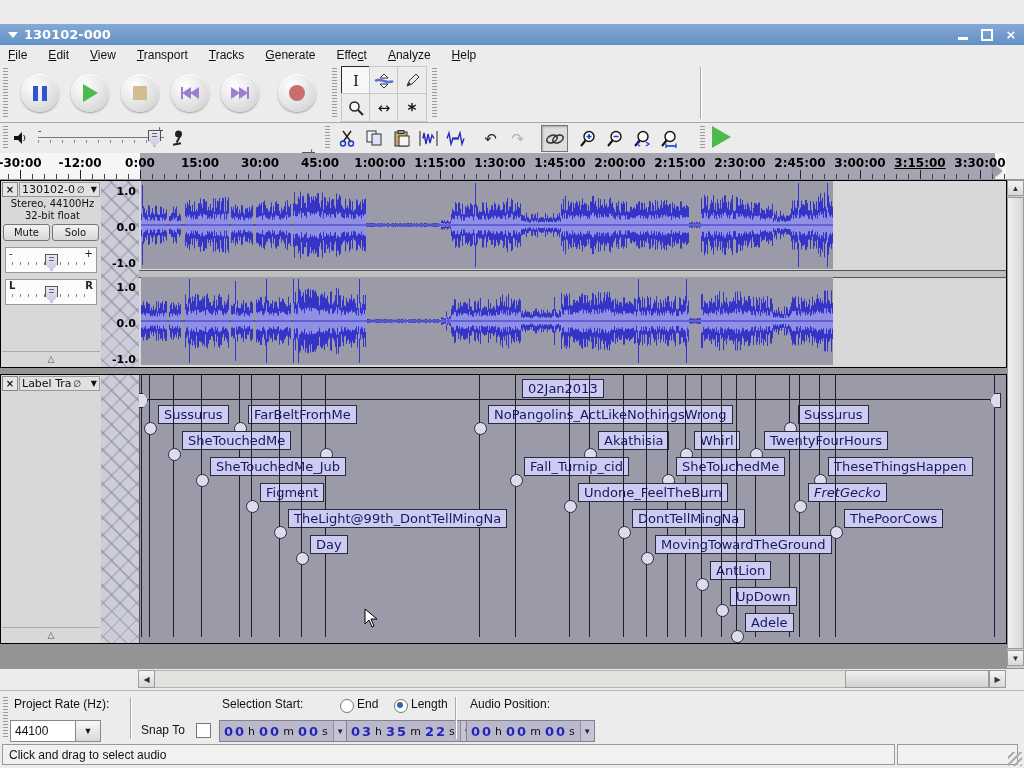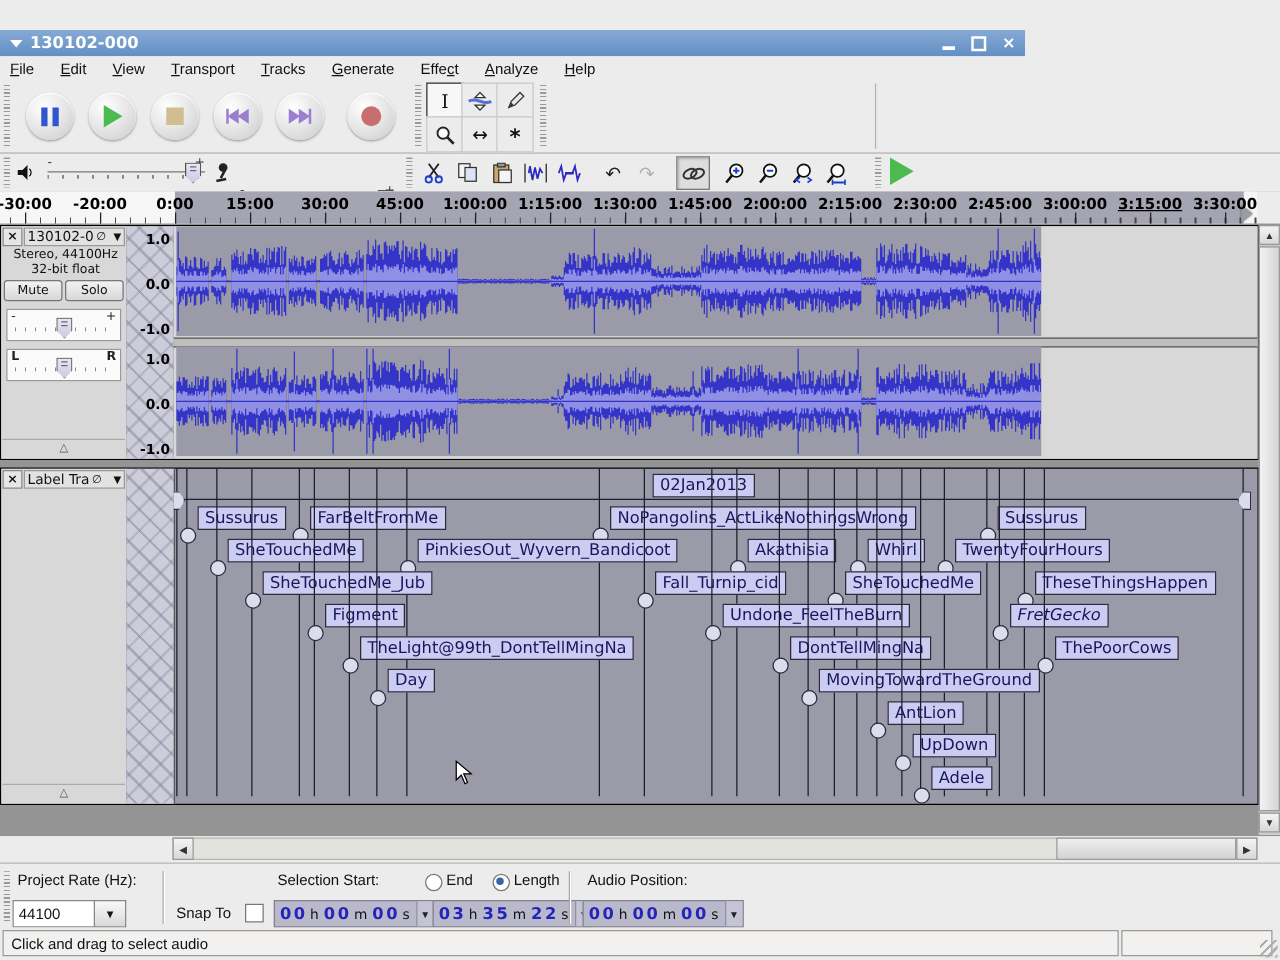--- a/index.html
+++ b/index.html
@@ -6,21 +6,21 @@
   #screen{position:relative;width:1024px;height:768px;overflow:hidden;
     background:#ececec;font-family:"Liberation Sans",sans-serif;
     -webkit-font-smoothing:antialiased;}
   .abs{position:absolute;}
   
   .desktop-panel{left:0;top:0;width:1024px;height:24px;background:linear-gradient(#e8e6e3,#d3d0cb);border-bottom:1px solid #9a9792;display:flex;align-items:center;}
   .dicon{width:20px;height:20px;margin:0 2px;border-radius:4px;display:flex;align-items:center;justify-content:center;font-size:9px;font-weight:bold;color:#fff;}
   .sep-dots{width:5px;height:18px;margin:0 2px;background:repeating-linear-gradient(to bottom,#aaa 0 2px,transparent 2px 4px);}
   .clock{position:absolute;right:30px;top:0;height:24px;display:flex;align-items:center;font-size:12px;color:#111;}
   
-  .titlebar{left:0;top:24px;width:820px;height:21px;background:linear-gradient(#86a9d6,#6290c4);display:flex;align-items:center;color:#fff;}
+  .titlebar{left:0;top:24px;width:1024px;height:21px;background:linear-gradient(#86a9d6,#6290c4);display:flex;align-items:center;color:#fff;}
   .titlebar .wtitle{font:bold 13px "DejaVu Sans",sans-serif;margin-left:6px;}
   .shade-tri{margin-left:8px;width:0;height:0;border-left:5px solid transparent;border-right:5px solid transparent;border-top:6px solid #fff;}
   .winbtns{position:absolute;right:6px;top:0;height:21px;display:flex;align-items:center;gap:10px;}
   .winbtn{width:14px;height:14px;display:flex;align-items:center;justify-content:center;color:#fff;font:bold 13px "DejaVu Sans",sans-serif;}
   .minbar{width:10px;height:3px;background:#fff;margin-top:8px;}
   .maxbox{width:8px;height:8px;border:2px solid #fff;}
   
   .menubar{left:0;top:45px;width:1024px;height:19px;background:#ececec;display:flex;align-items:center;padding-left:8px;gap:21px;font-size:12px;color:#111;}
   .menu-item u{text-decoration:underline;}
   
@@ -399,21 +399,21 @@
         </div>
     </div>
   </div>
 
   <div class="abs ruler" id="ruler">
     <div class="ruler-sel" id="rulerSel" style="left: 140px; width: 855px;"></div>
     <div class="ruler-minor"></div>
     <div class="ruler-end-tri" id="rulerEndTri" style="left: 993px;"></div>
   <span class="ruler-label" style="left: 20px;">-30:00</span>
       <div style="position: absolute; left: 20px; bottom: 0px; width: 1px; height: 9px; background: rgb(34, 34, 34);"></div>
-      <span class="ruler-label" style="left: 80px;">-20:00</span>
+      <span class="ruler-label" style="left: 80px;">-12:00</span>
       <div style="position: absolute; left: 80px; bottom: 0px; width: 1px; height: 9px; background: rgb(34, 34, 34);"></div>
       <span class="ruler-label" style="left: 140px;">0:00</span>
       <div style="position: absolute; left: 140px; bottom: 0px; width: 1px; height: 9px; background: rgb(34, 34, 34);"></div>
       <span class="ruler-label" style="left: 200px;">15:00</span>
       <div style="position: absolute; left: 200px; bottom: 0px; width: 1px; height: 9px; background: rgb(34, 34, 34);"></div>
       <span class="ruler-label" style="left: 260px;">30:00</span>
       <div style="position: absolute; left: 260px; bottom: 0px; width: 1px; height: 9px; background: rgb(34, 34, 34);"></div>
       <span class="ruler-label" style="left: 320px;">45:00</span>
       <div style="position: absolute; left: 320px; bottom: 0px; width: 1px; height: 9px; background: rgb(34, 34, 34);"></div>
       <span class="ruler-label" style="left: 380px;">1:00:00</span>
@@ -537,21 +537,20 @@
           <div class="lstem" style="left: 340px;"></div>
           <div class="lbox" style="left: 349px; top: 30px;">NoPangolins_ActLikeNothingsWrong</div>
           <div class="lhandle" style="left: 335px; top: 47px;"></div>
           <div class="lstem" style="left: 650px;"></div>
           <div class="lbox" style="left: 659px; top: 30px;">Sussurus</div>
           <div class="lhandle" style="left: 645px; top: 47px;"></div>
           <div class="lstem" style="left: 34px;"></div>
           <div class="lbox" style="left: 43px; top: 56px;">SheTouchedMe</div>
           <div class="lhandle" style="left: 29px; top: 73px;"></div>
           <div class="lstem" style="left: 186px;"></div>
-          <div class="lbox" style="left: 195px; top: 56px;">PinkiesOut_Wyvern_Bandicoot</div>
           <div class="lhandle" style="left: 181px; top: 73px;"></div>
           <div class="lstem" style="left: 450px;"></div>
           <div class="lbox" style="left: 459px; top: 56px;">Akathisia</div>
           <div class="lhandle" style="left: 445px; top: 73px;"></div>
           <div class="lstem" style="left: 546px;"></div>
           <div class="lbox" style="left: 555px; top: 56px;">Whirl</div>
           <div class="lhandle" style="left: 541px; top: 73px;"></div>
           <div class="lstem" style="left: 616px;"></div>
           <div class="lbox" style="left: 625px; top: 56px;">TwentyFourHours</div>
           <div class="lhandle" style="left: 611px; top: 73px;"></div>

